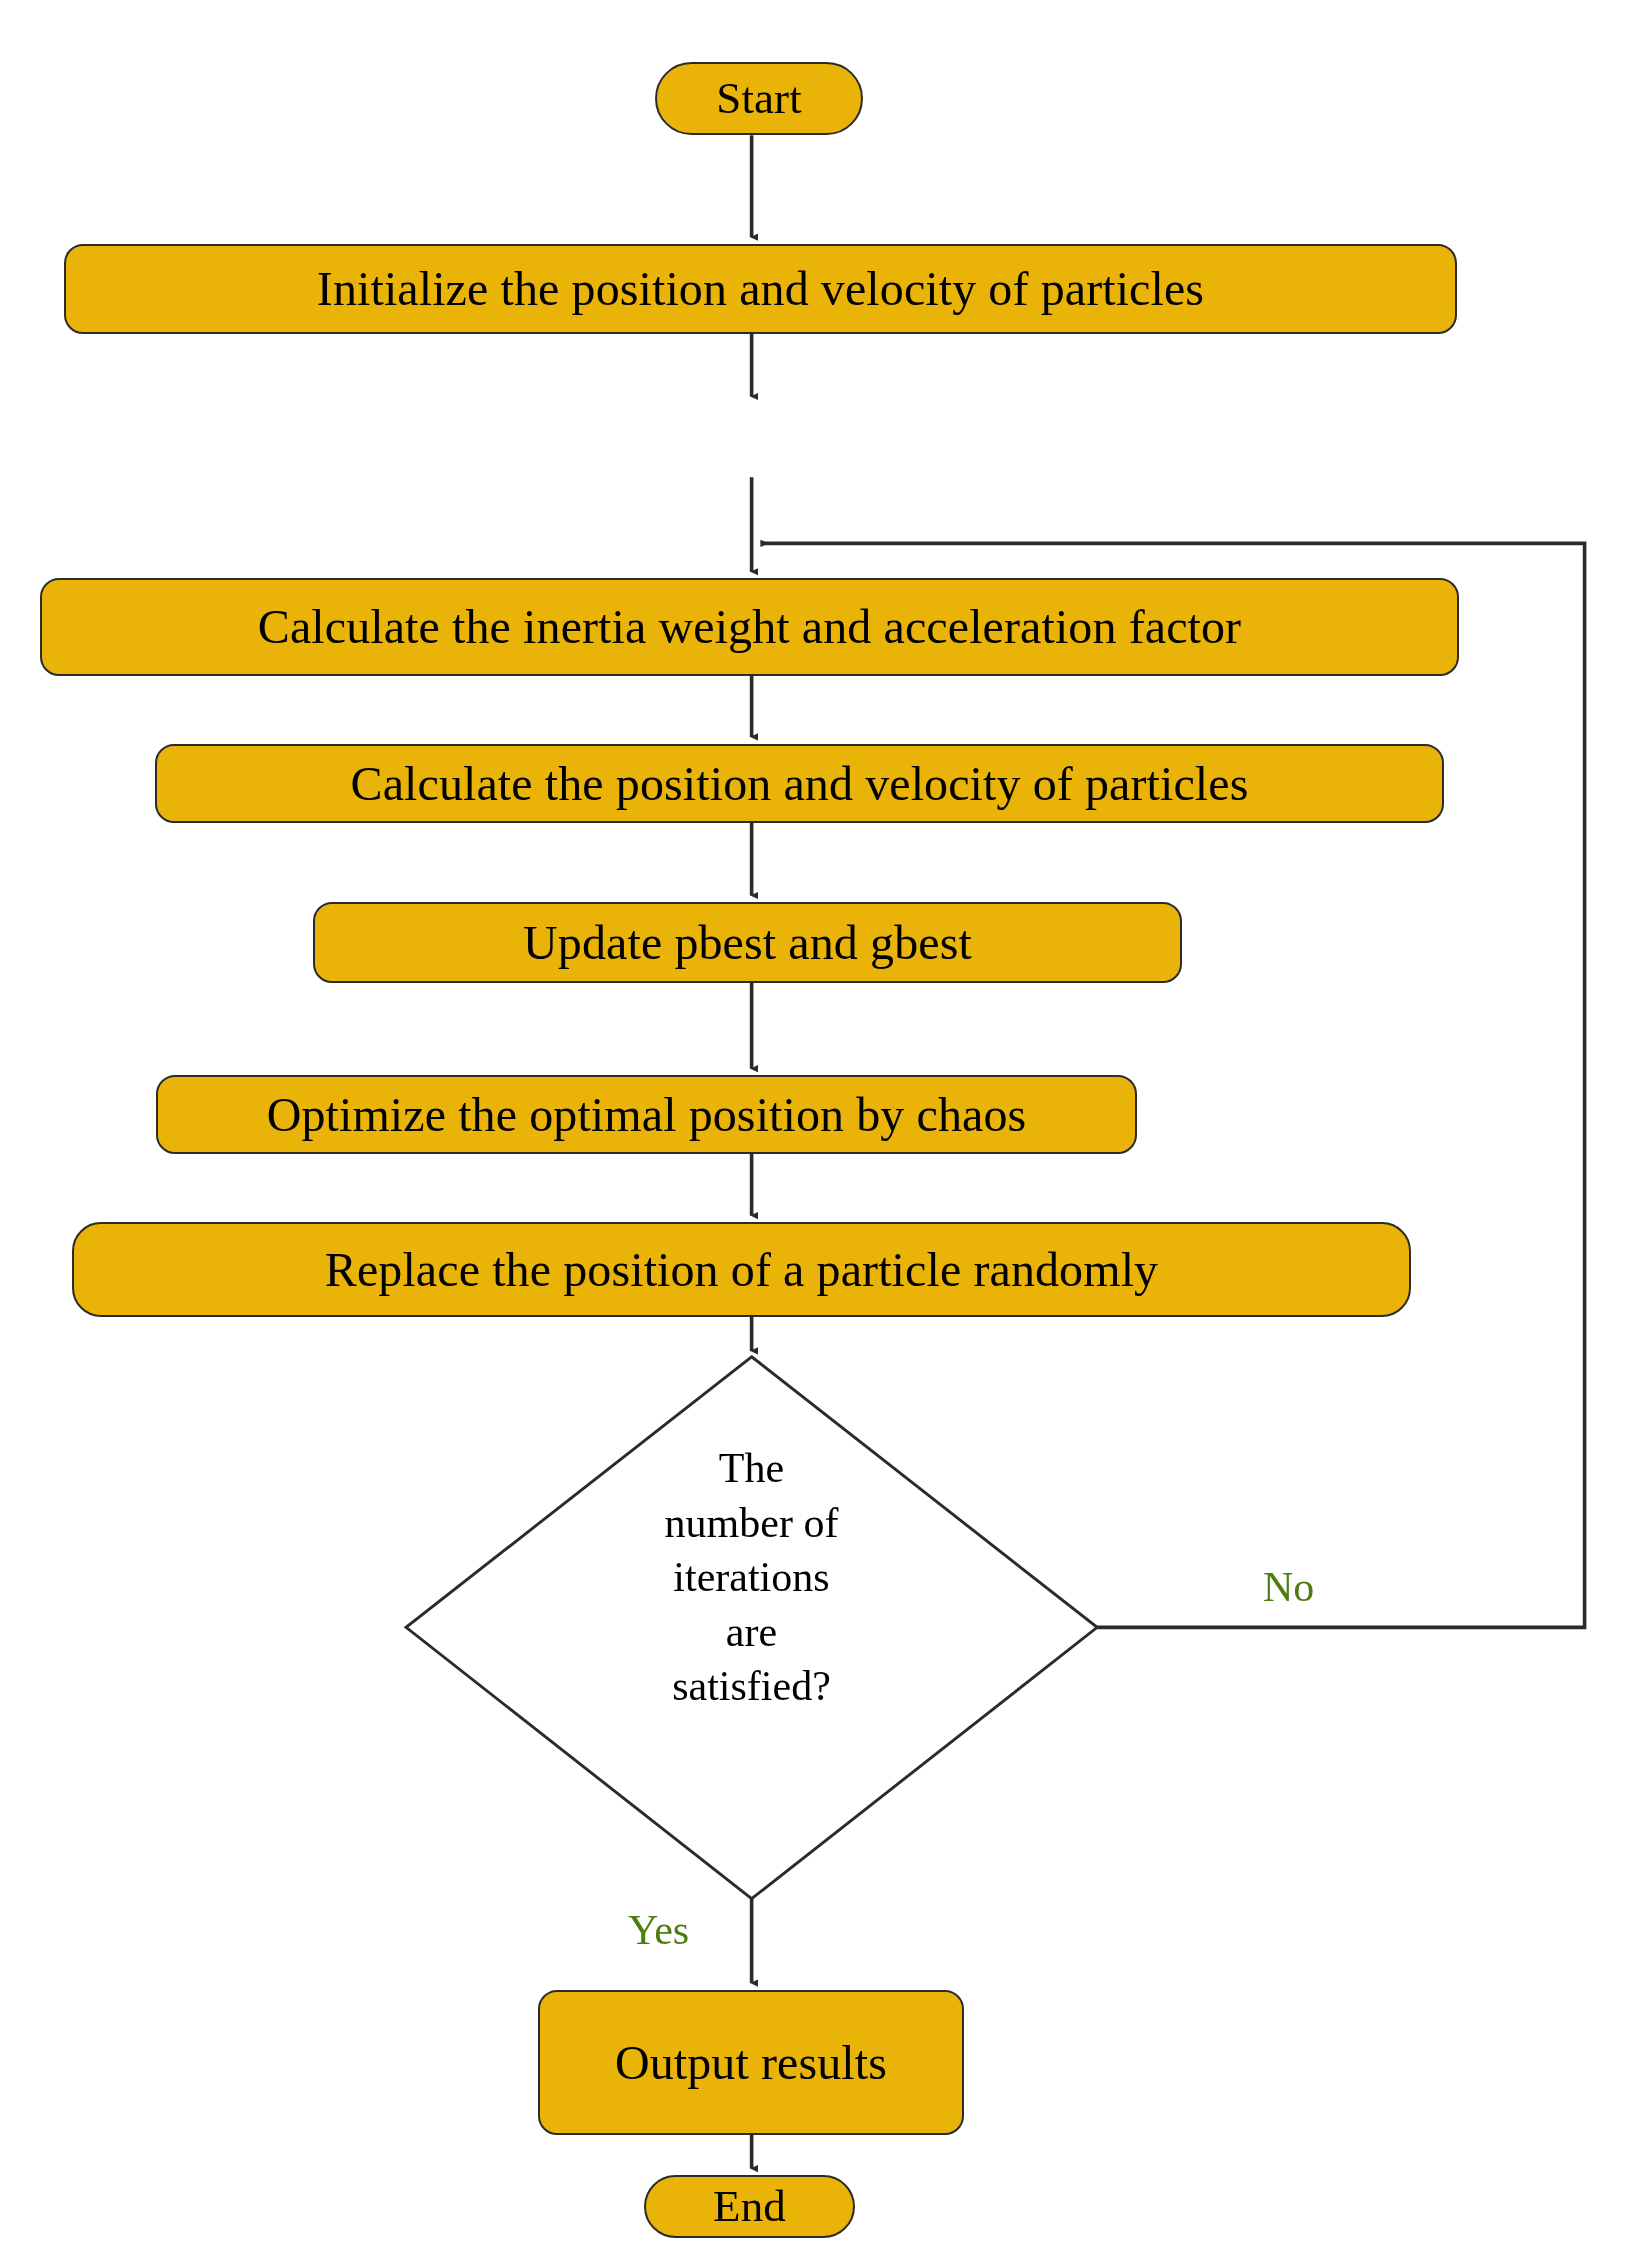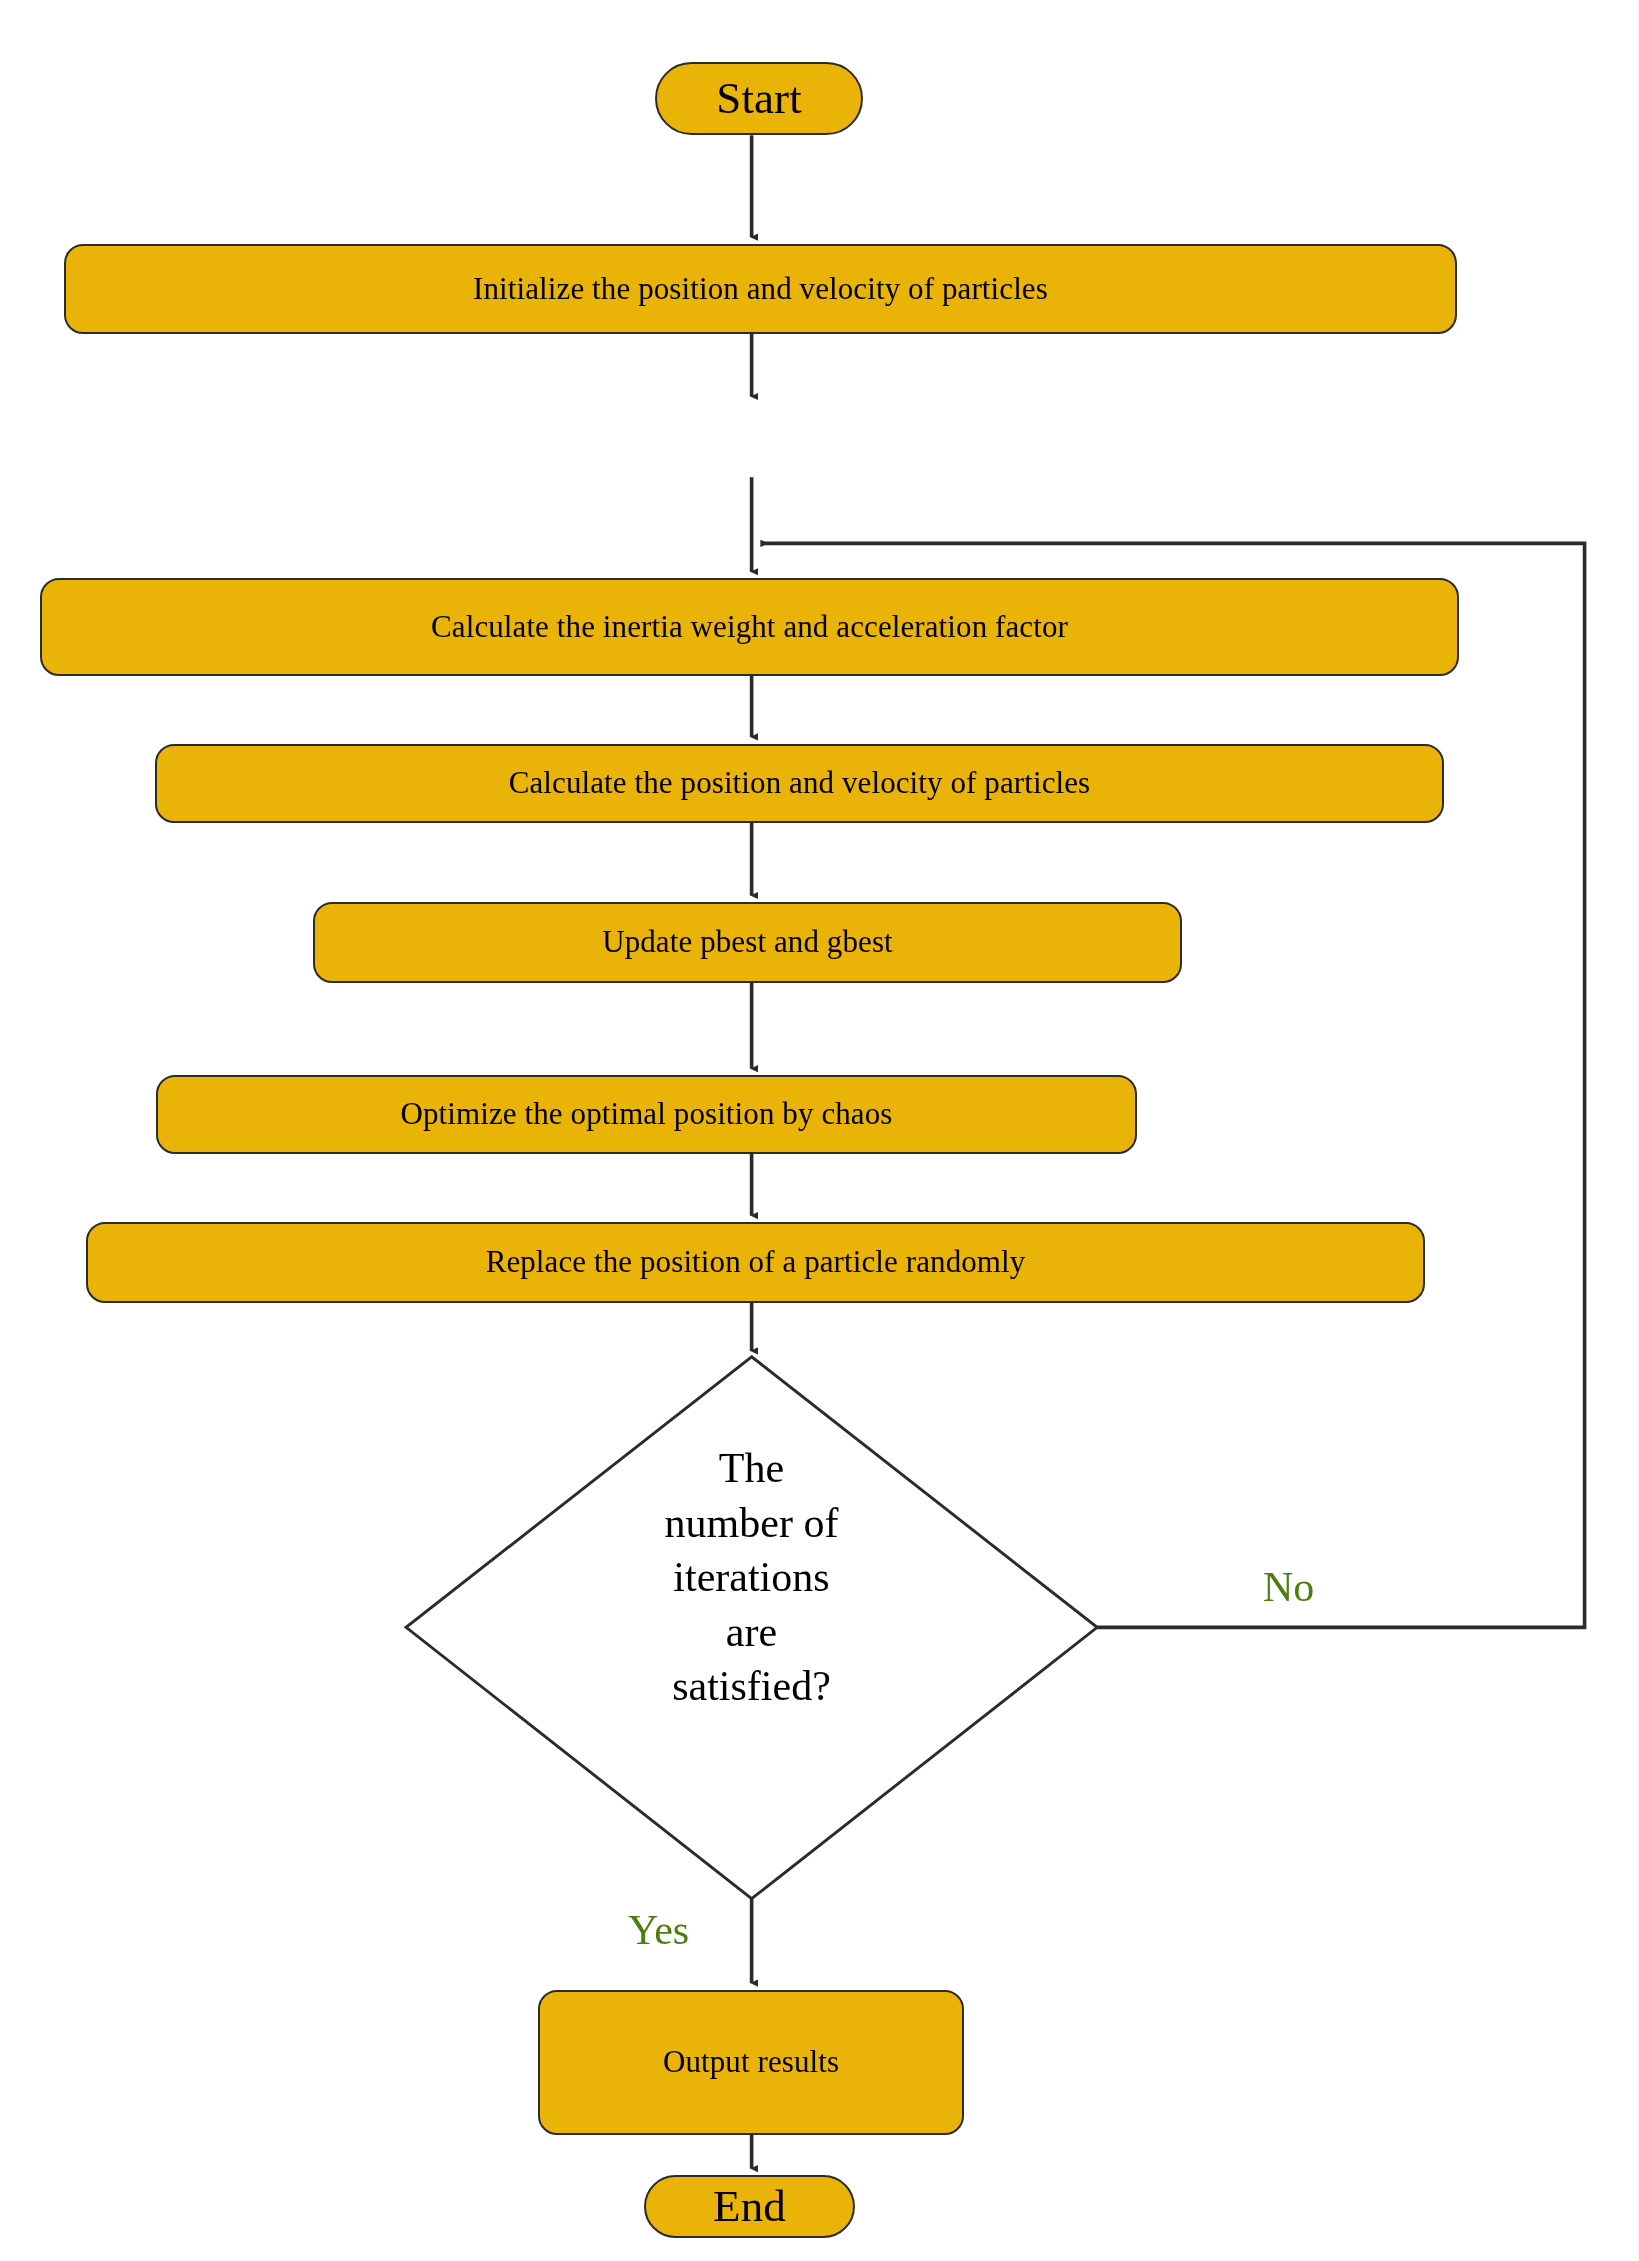--- a/index.html
+++ b/index.html
@@ -36,21 +36,21 @@
   }
   .node.proc{
     border-radius:19px;
   }
   .node.term{
     border-radius:727px;
     border-width:2.2px;
   }
   .node .lbl{
     display:block;
-    font-size:31px;
+    font-size:48px;
     letter-spacing:0.1px;
   }
   .node.term .lbl{font-size:45px;}
   .diamond-wrap{
     position:absolute;
     pointer-events:none;
   }
   .diamond-text{
     position:absolute;
     text-align:center;
@@ -123,21 +123,21 @@
   </div>
 
   <div class="node proc" style="left:313px;top:902px;width:869px;height:81px;">
     <span class="lbl">Update pbest and gbest</span>
   </div>
 
   <div class="node proc" style="left:156px;top:1075px;width:981px;height:79px;">
     <span class="lbl">Optimize the optimal position by chaos</span>
   </div>
 
-  <div class="node proc" style="left:86px;top:1222px;width:1339px;height:81px;">
+  <div class="node proc" style="left:72px;top:1222px;width:1339px;height:95px;border-radius:29px;">
     <span class="lbl">Replace the position of a particle randomly</span>
   </div>
 
   <div class="diamond-wrap" style="left:406px;top:1357px;width:691px;height:542px;">
     <div class="diamond-text" style="left:0;top:84px;width:691px;">The
 number of
 iterations
 are
 satisfied?</div>
   </div>

